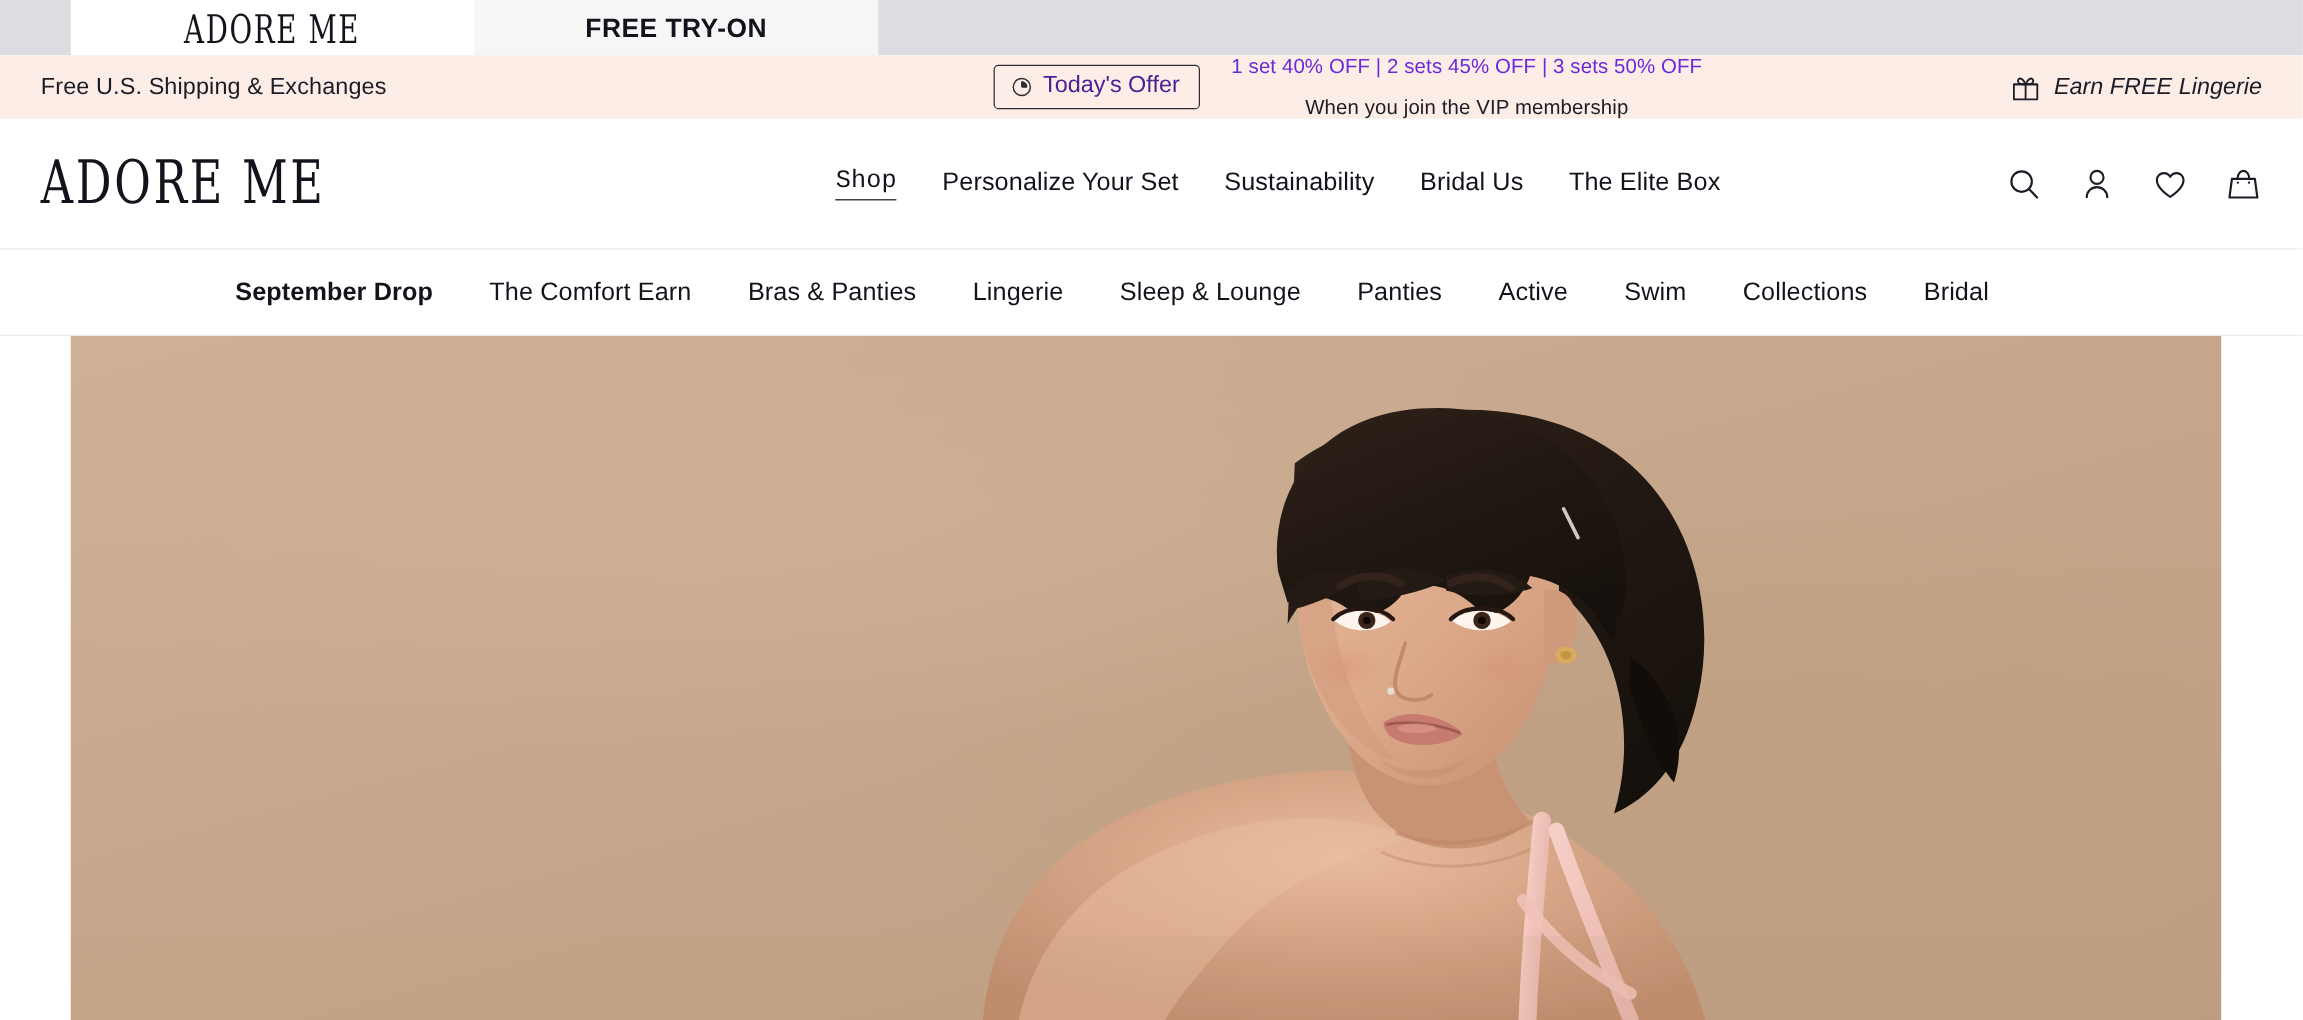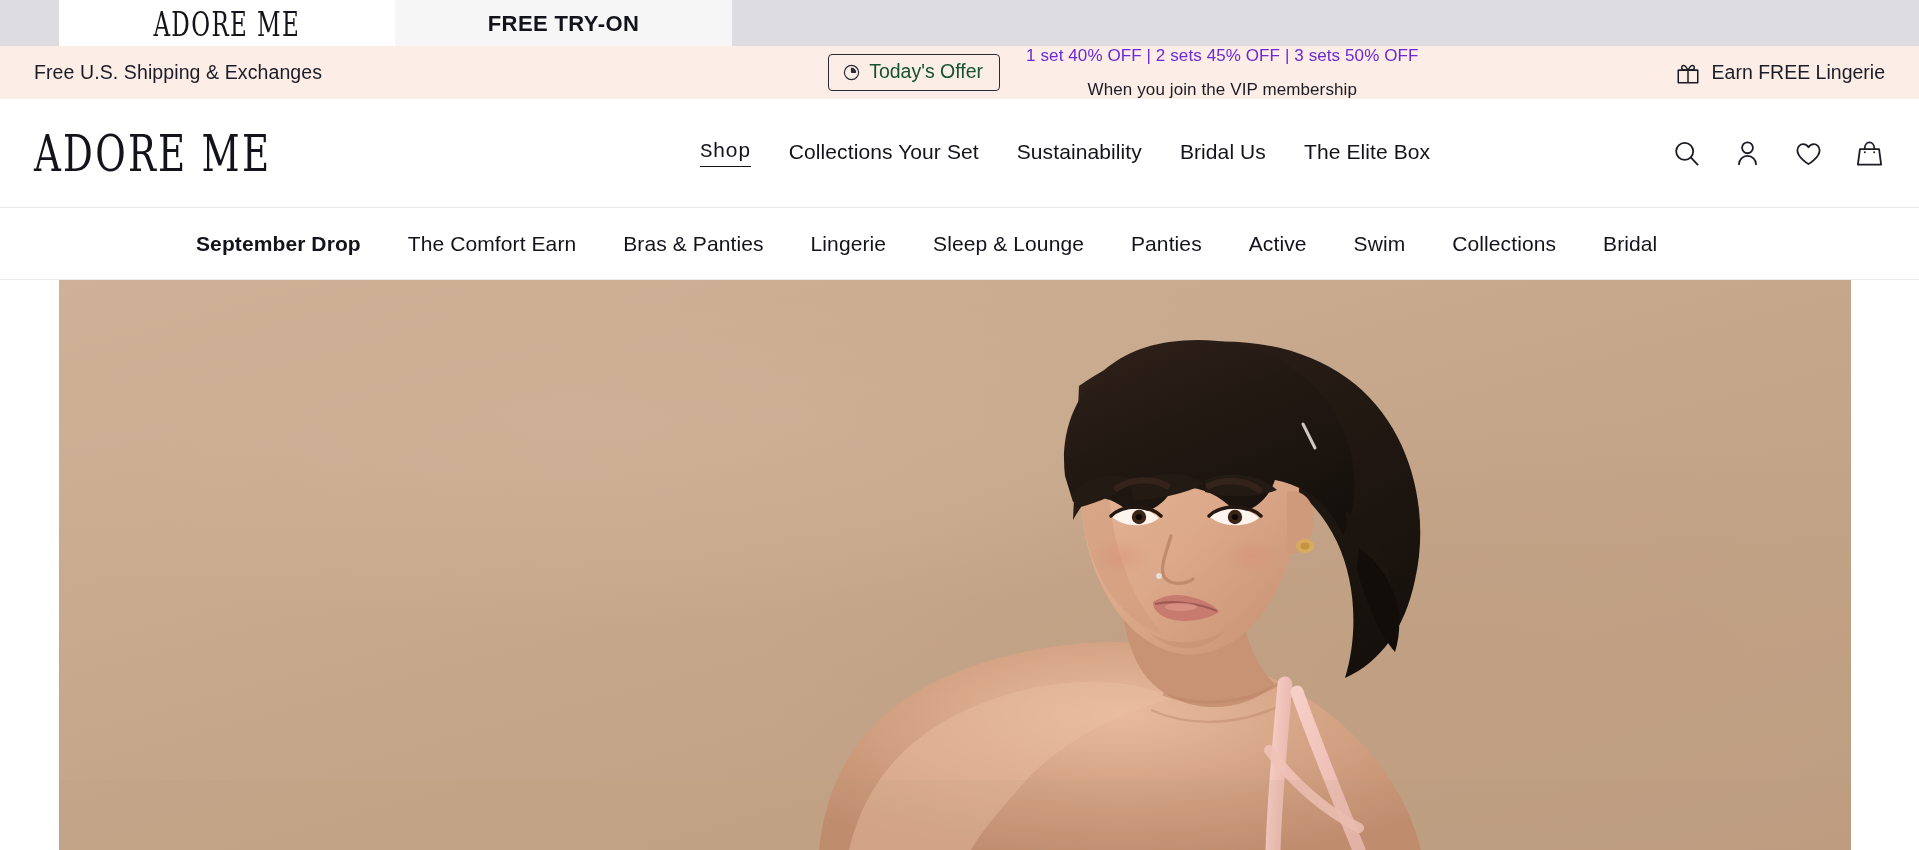--- a/index.html
+++ b/index.html
@@ -75,39 +75,39 @@
     gap: 26px;
     margin-left: 250px;
   }
   .todays-offer-btn {
     display: inline-flex; align-items: center; gap: 8px;
     border: 1px solid #2b2b33;
     border-radius: 4px;
     background: transparent;
     padding: 7px 16px 8px 13px;
     font-size: 19.5px;
-    color: #14532d;
+    color: #4c1d95;
     cursor: pointer;
     white-space: nowrap;
     font-family: "Liberation Sans", sans-serif;
     line-height: 1;
   }
   .clock-icon { display: inline-block; width: 19px; height: 19px; flex: 0 0 19px; }
   .promo-lines {
     display: flex; flex-direction: column; align-items: center;
     line-height: 1.28;
     white-space: nowrap;
   }
   .promo-line-1 { font-size: 17px; color: #6d28d9; letter-spacing: 0.1px; }
   .promo-line-2 { font-size: 17px; color: #1c1c26; letter-spacing: 0.1px; margin-top: 12px; }
   .promo-right {
     flex: 0 0 auto;
     display: inline-flex; align-items: center; gap: 11px;
     font-size: 19.5px; color: #1c1c26;
-    cursor: pointer; white-space: nowrap;
+    cursor: pointer; white-space: nowrap; font-style: italic;
   }
   .gift-icon { display: inline-block; width: 26px; height: 26px; flex: 0 0 26px; }
 
   
   .main-header {
     position: absolute; top: 99px; left: 0;
     width: 1919px; height: 109px;
     background: #ffffff;
     display: flex; align-items: center;
     padding: 0 34px;
@@ -241,21 +241,21 @@
       </span>
       <span>Earn FREE Lingerie</span>
     </div>
   </div>
 
   <div class="main-header">
     <div class="logo">ADORE ME</div>
 
     <nav class="main-nav">
       <span class="main-nav-item active">Shop</span>
-      <span class="main-nav-item">Collections Your Set</span>
+      <span class="main-nav-item">Personalize Your Set</span>
       <span class="main-nav-item">Sustainability</span>
       <span class="main-nav-item">Bridal Us</span>
       <span class="main-nav-item">The Elite Box</span>
     </nav>
 
     <div class="header-icons">
       <span class="hicon">
         <svg viewBox="0 0 24 24" width="31" height="31" fill="none" stroke="#1c1c26" stroke-width="1.4" stroke-linecap="round">
           <circle cx="10.6" cy="10.3" r="6.6"></circle>
           <path d="M15.5 15.2 L20.6 20.6"></path>

